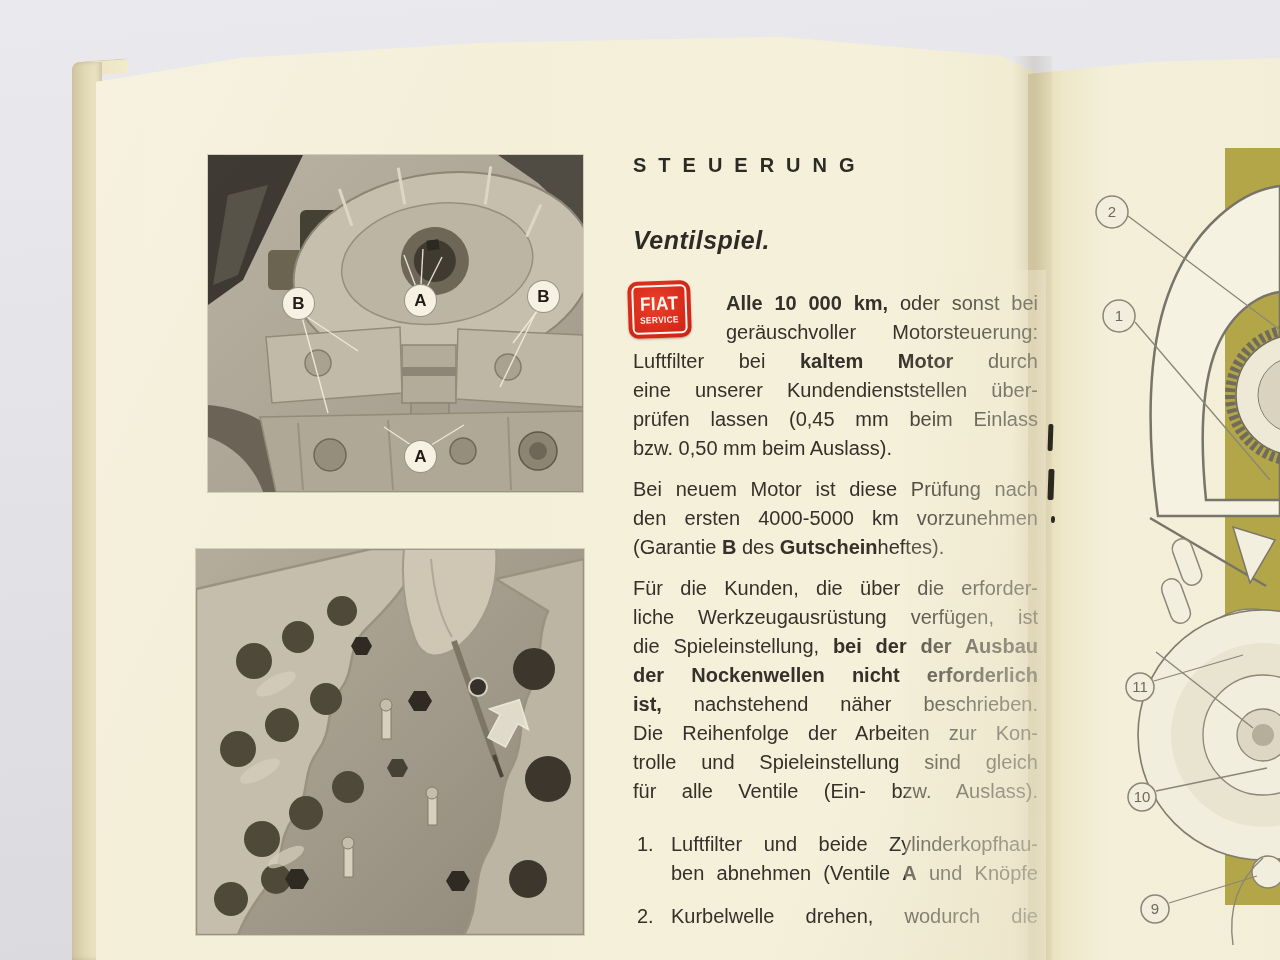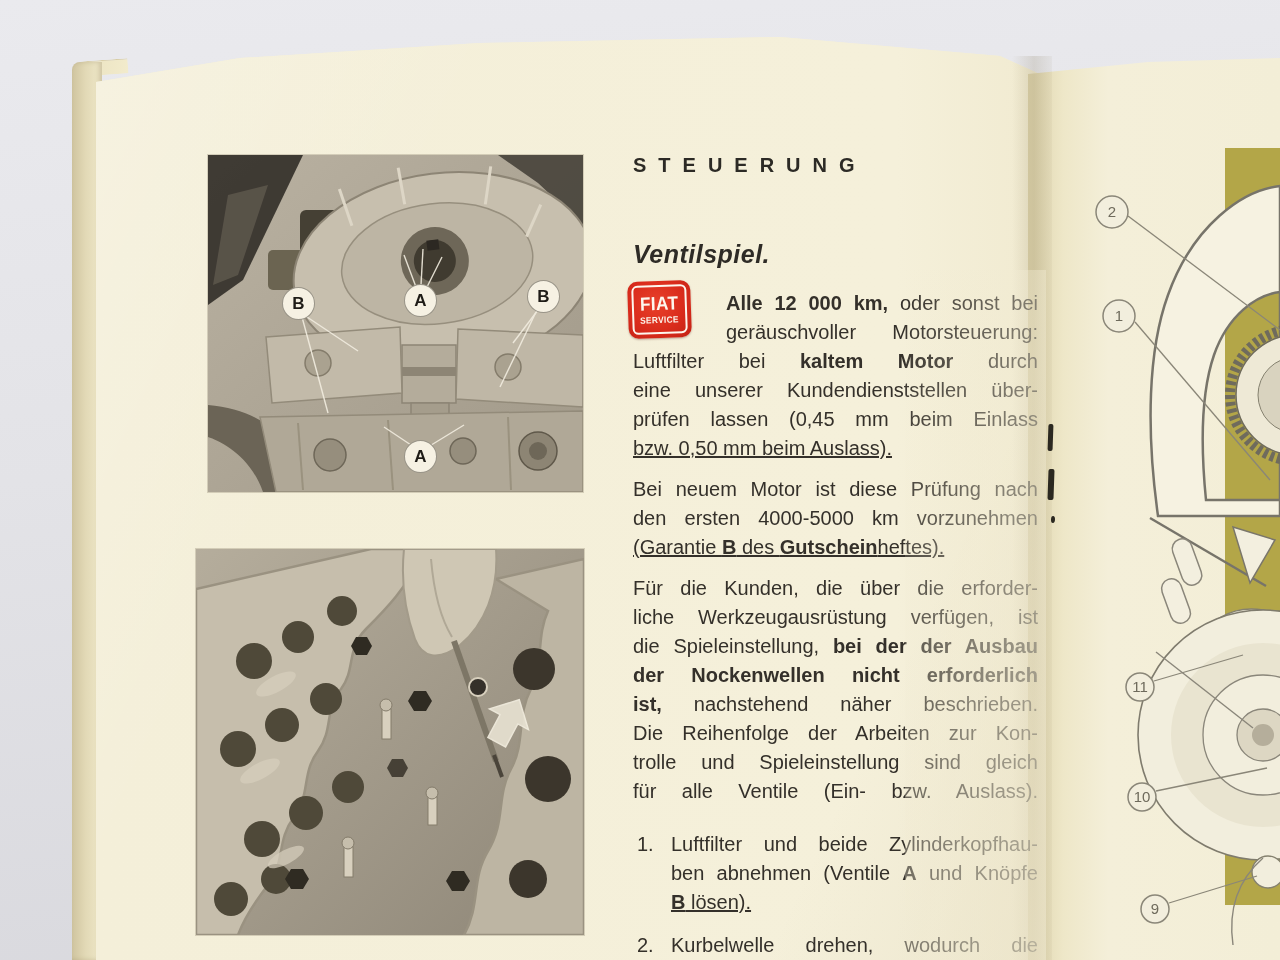--- a/index.html
+++ b/index.html
@@ -46,41 +46,41 @@
   .d1{left:1048px;top:424px;width:5px;height:27px;}
   .d2{left:1048px;top:469px;width:6px;height:31px;}
   .d3{left:1051px;top:516px;width:4px;height:7px;border-radius:50%;}
   
   .col{position:absolute;left:633px;width:405px;color:#34302a;}
   .page-title{
     top:133px;text-align:left;font-size:20px;font-weight:bold;
     letter-spacing:12px;color:#2c2a25;white-space:nowrap;margin-top:21px;
   }
   .section-heading{
-    top:240px;font-size:25px;font-weight:bold;font-style:italic;
+    top:226px;font-size:25px;font-weight:bold;font-style:italic;
     color:#2e2b26;letter-spacing:.5px;
   }
   .fiat-badge{
     position:absolute;left:628px;top:281px;width:63px;height:57px;
     background:radial-gradient(circle at 45% 40%,#e8402a 0%,#da2c1c 55%,#c22214 100%);
     border-radius:10px;transform:rotate(-2deg);
     box-shadow:0 1px 2px rgba(90,30,20,.35);
     display:flex;align-items:center;justify-content:center;
   }
   .fiat-inner{
     width:51px;height:45px;border:2px solid #fdf7ee;border-radius:6px;
     display:flex;flex-direction:column;align-items:center;justify-content:center;
     color:#fdf7ee;line-height:1;
   }
   .fiat-word{font-size:19px;font-weight:800;letter-spacing:.5px;transform:scaleX(.9);}
   .fiat-sub{font-size:9px;font-weight:700;letter-spacing:.4px;margin-top:3px;transform:scaleX(.92);}
   .text-flow{top:289px;font-size:20px;line-height:29px;}
   .para{margin-bottom:12px;}
   .line{text-align:justify;text-align-last:justify;}
-  .line.last{text-align-last:left;text-decoration:underline;}
+  .line.last{text-align-last:left;}
   .line.ind{padding-left:93px;}
   .li{position:relative;padding-left:38px;margin-top:14px;}
   .li .num{position:absolute;left:4px;top:0;}
   .list-block{margin-top:24px;}
   .text-fade{
     position:absolute;left:905px;top:270px;width:141px;height:690px;pointer-events:none;
     background:linear-gradient(100deg,rgba(243,238,216,0) 0%,rgba(241,235,211,.45) 55%,rgba(238,231,205,.72) 100%);
   }
   
   .photo{position:absolute;box-shadow:0 0 0 1px rgba(110,100,80,.25);}
@@ -318,21 +318,21 @@
   <div class="fiat-badge">
     <div class="fiat-inner">
       <span class="fiat-word">FIAT</span>
       <span class="fiat-sub">SERVICE</span>
     </div>
   </div>
 
   <div class="col text-flow">
     <div id="paragraphs">
         <div class="para">
-          <div class="line ind"><b>Alle 12 000 km,</b><span> oder sonst bei</span></div>
+          <div class="line ind"><b>Alle 10 000 km,</b><span> oder sonst bei</span></div>
           <div class="line ind"><span>geräuschvoller Motorsteuerung:</span></div>
           <div class="line"><span>Luftfilter bei </span><b>kaltem Motor</b><span> durch</span></div>
           <div class="line"><span>eine unserer Kundendienststellen über-</span></div>
           <div class="line"><span>prüfen lassen (0,45 mm beim Einlass</span></div>
           <div class="line last"><span>bzw. 0,50 mm beim Auslass).</span></div>
         </div>
         <div class="para">
           <div class="line"><span>Bei neuem Motor ist diese Prüfung nach</span></div>
           <div class="line"><span>den ersten 4000-5000 km vorzunehmen</span></div>
           <div class="line last"><span>(Garantie </span><b>B</b><span> des </span><b>Gutschein</b><span>heftes).</span></div>
@@ -346,21 +346,20 @@
           <div class="line"><span>Die Reihenfolge der Arbeiten zur Kon-</span></div>
           <div class="line"><span>trolle und Spieleinstellung sind gleich</span></div>
           <div class="line"><span>für alle Ventile (Ein- bzw. Auslass).</span></div>
         </div>
       </div>
     <div id="list" class="list-block">
         <div class="li">
           <span class="num">1.</span>
           <div class="line"><span>Luftfilter und beide Zylinderkopfhau-</span></div>
           <div class="line"><span>ben abnehmen (Ventile </span><b>A</b><span> und Knöpfe</span></div>
-          <div class="line last"><b>B</b><span> lösen).</span></div>
         </div>
         <div class="li">
           <span class="num">2.</span>
           <div class="line"><span>Kurbelwelle drehen, wodurch die</span></div>
         </div>
       </div>
   </div>
 
   <div class="text-fade"></div>
 </div>

